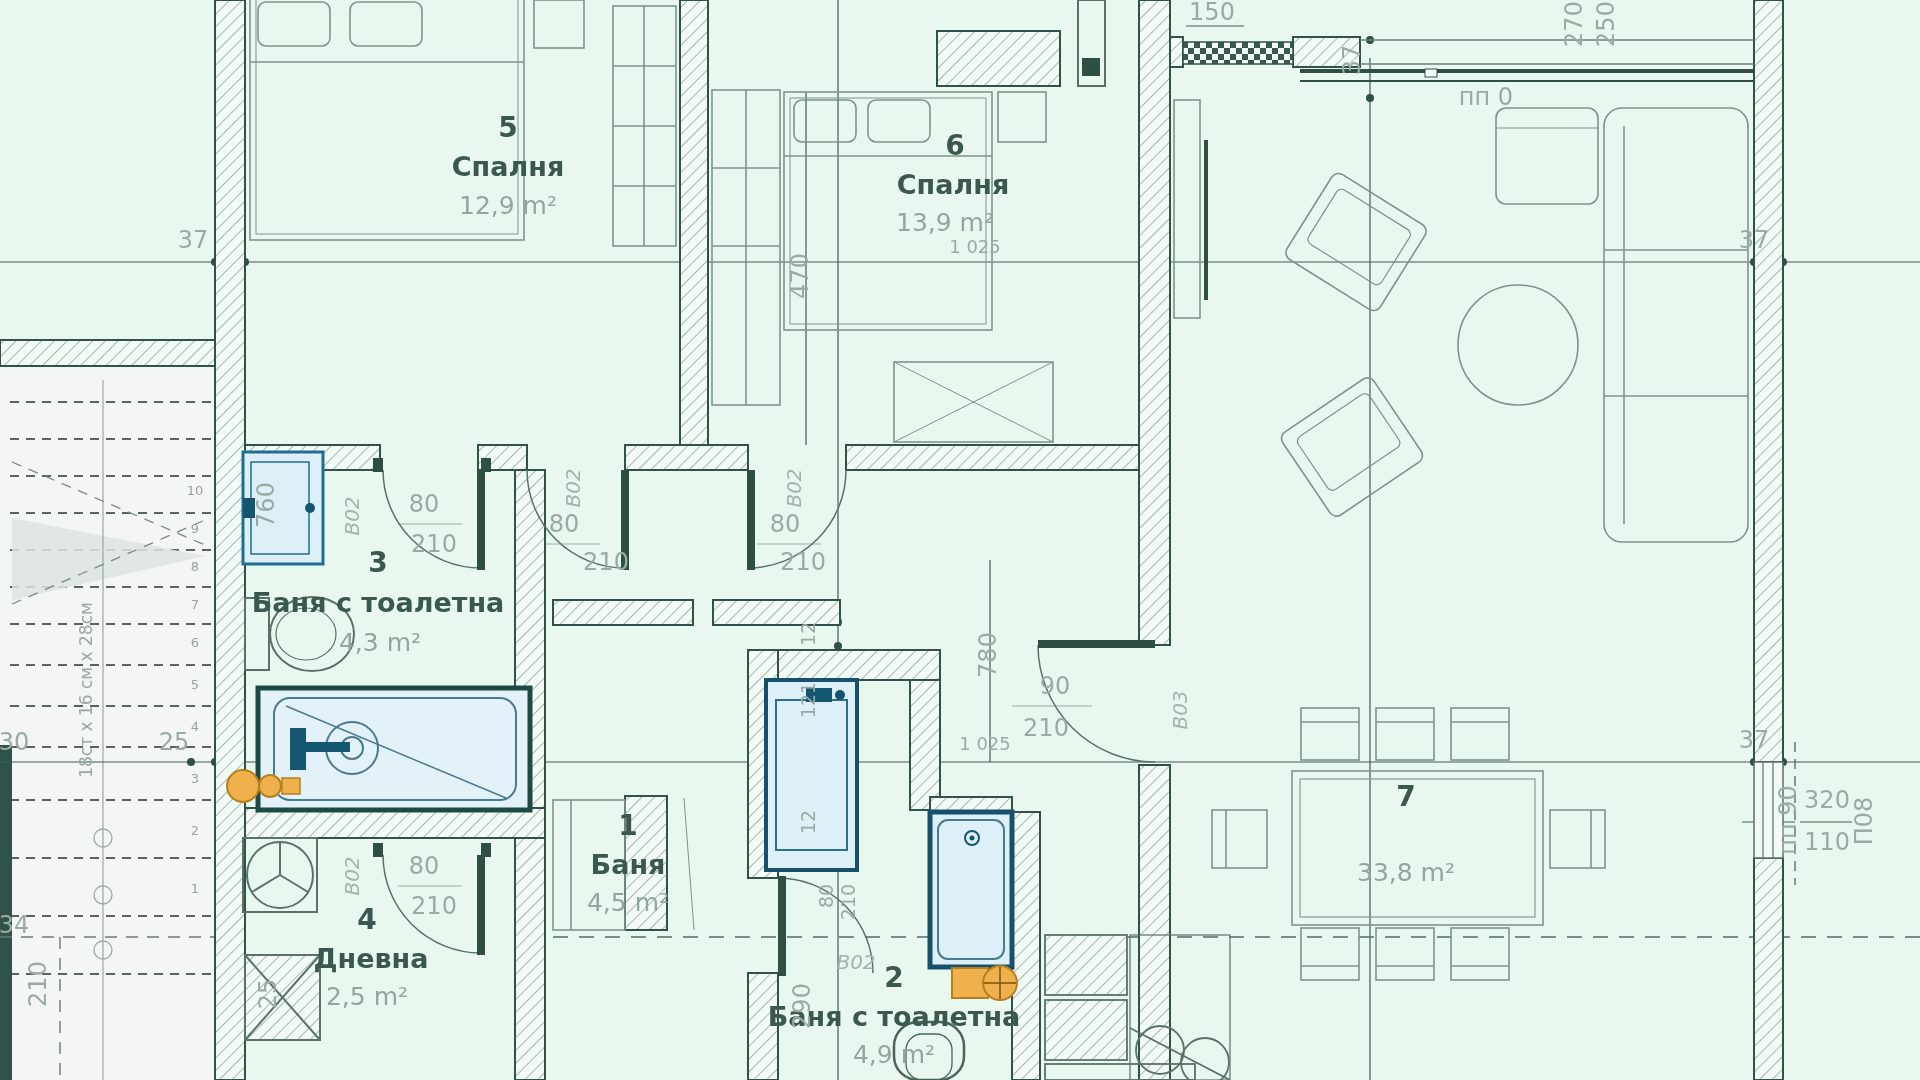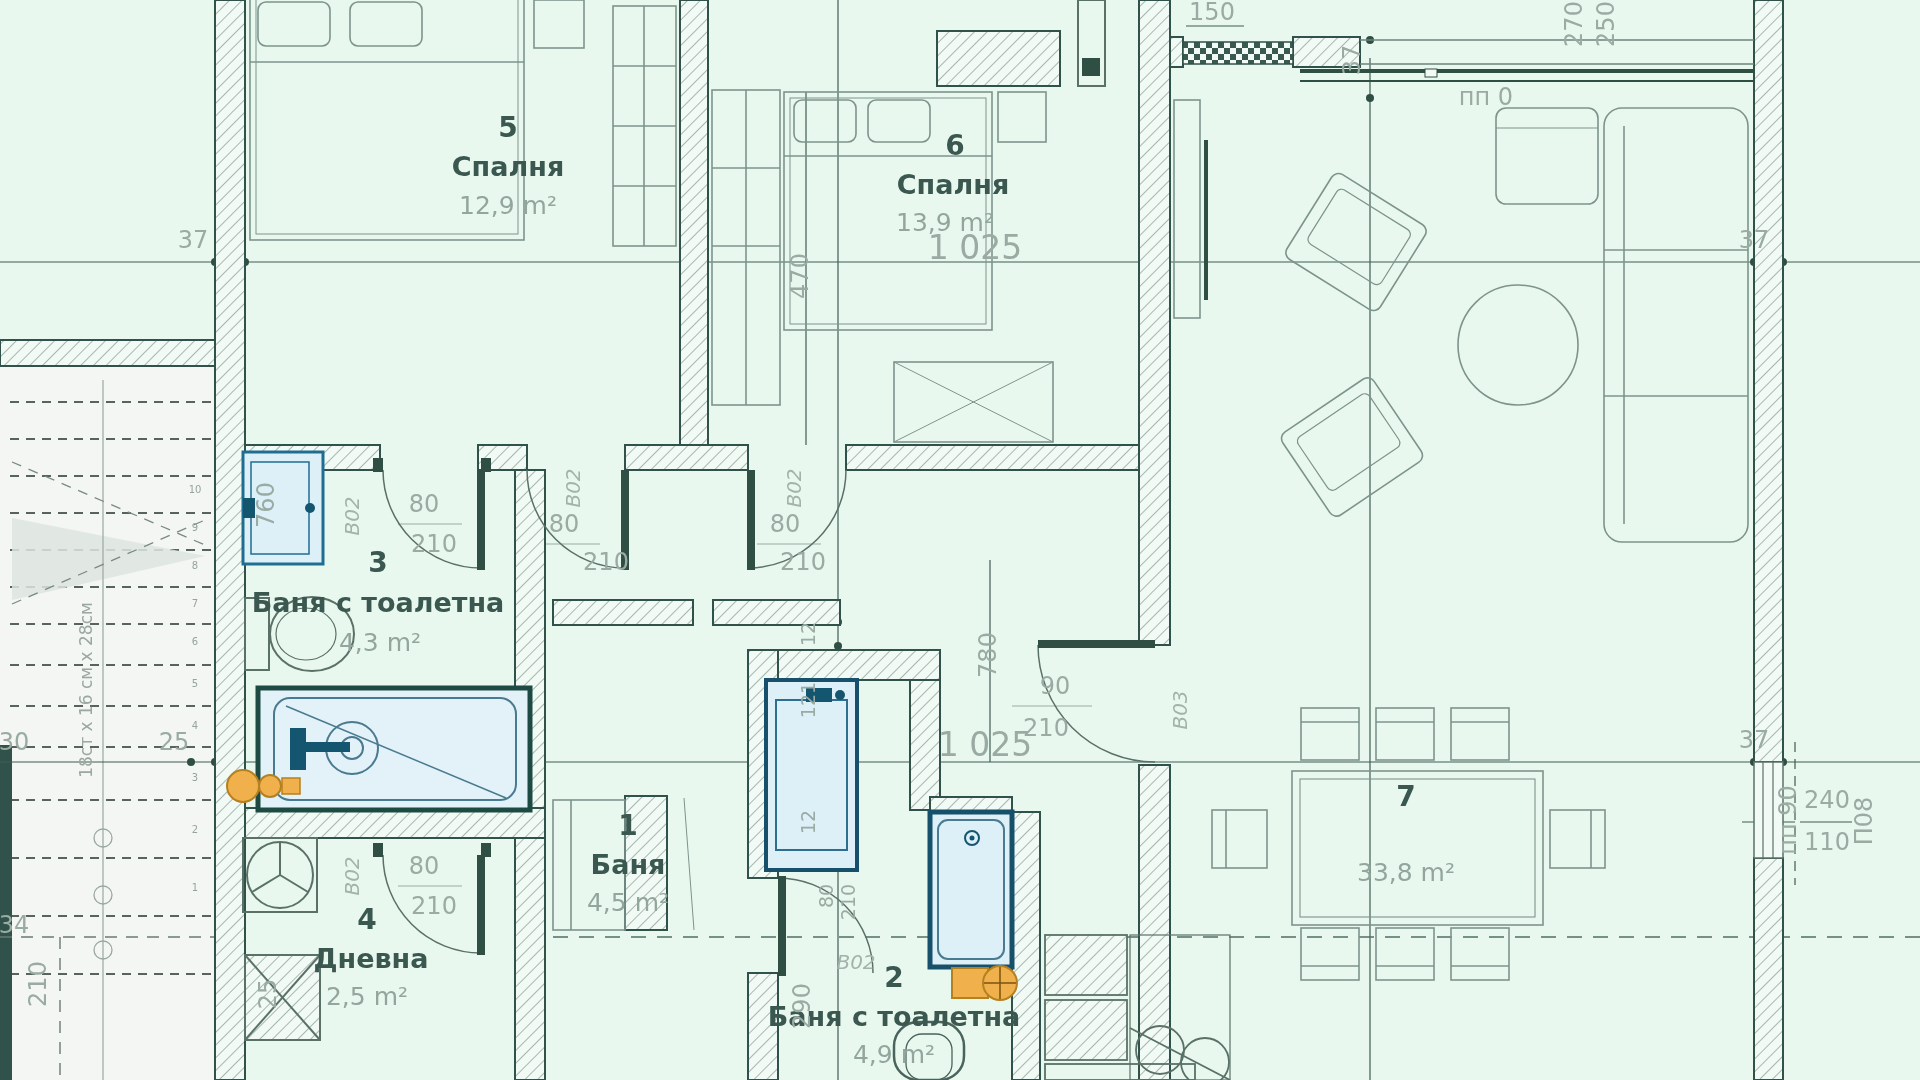--- a/index.html
+++ b/index.html
@@ -6,24 +6,24 @@
   #plan{position:relative;width:1920px;height:1080px;overflow:hidden;
         font-family:"DejaVu Sans",sans-serif;background:#e9f8ef;}
   #plan svg{position:absolute;left:0;top:0;}
   .lb{position:absolute;transform:translate(-50%,-50%);white-space:nowrap;
       pointer-events:none;line-height:1;}
   .rot{transform:translate(-50%,-50%) rotate(-90deg);}
   .room-num{font-weight:bold;font-size:28px;color:#3a5750;}
   .room-name{font-weight:bold;font-size:27px;color:#3a5750;}
   .room-area{font-size:25px;color:#92a69e;}
   .dim{font-size:24px;color:#9aaba3;}
-  .dim-lg{font-size:33px;color:#9aaba3;}
+  .dim-lg{font-size:18px;color:#9aaba3;}
   .dim-sm{font-size:19px;color:#9aaba3;}
   .tag{font-size:20px;color:#a3b2aa;font-style:italic;}
-  .step-n{font-size:10px;color:#97a49e;}
+  .step-n{font-size:13px;color:#97a49e;}
   .note{font-size:17px;color:#9aa8a1;}
 </style>
 </head>
 <body>
 
 <div id="plan">
 
 <svg width="1920" height="1080" viewBox="0 0 1920 1080">
   <defs>
     <pattern id="hz" width="9" height="9" patternUnits="userSpaceOnUse" patternTransform="rotate(45)">
@@ -376,21 +376,21 @@
   <div class="lb dim-sm rot" style="left:848px;top:902px">210</div>
 
   <div class="lb dim rot" style="left:266px;top:505px">760</div>
   <div class="lb dim rot" style="left:268px;top:994px">25</div>
   <div class="lb dim rot" style="left:802px;top:1006px">290</div>
   <div class="lb dim" style="left:1212px;top:12px">150</div>
   <div class="lb dim rot" style="left:1574px;top:24px">270</div>
   <div class="lb dim rot" style="left:1606px;top:24px">250</div>
   <div class="lb dim" style="left:1486px;top:97px">пп 0</div>
   <div class="lb dim rot" style="left:1788px;top:820px">пп 90</div>
-  <div class="lb dim" style="left:1827px;top:800px">240</div>
+  <div class="lb dim" style="left:1827px;top:800px">320</div>
   <div class="lb dim" style="left:1827px;top:842px">110</div>
   <div class="lb dim rot" style="left:1864px;top:821px">П08</div>
 
   <div class="lb dim" style="left:14px;top:742px">30</div>
   <div class="lb dim" style="left:174px;top:742px">25</div>
   <div class="lb dim" style="left:14px;top:925px">34</div>
   <div class="lb dim rot" style="left:38px;top:984px">210</div>
   <div class="lb note rot" style="left:86px;top:690px">18ст x 16 см x 28см</div>
   <div class="lb step-n" style="left:195px;top:490px">10</div>
   <div class="lb step-n" style="left:195px;top:528px">9</div>

